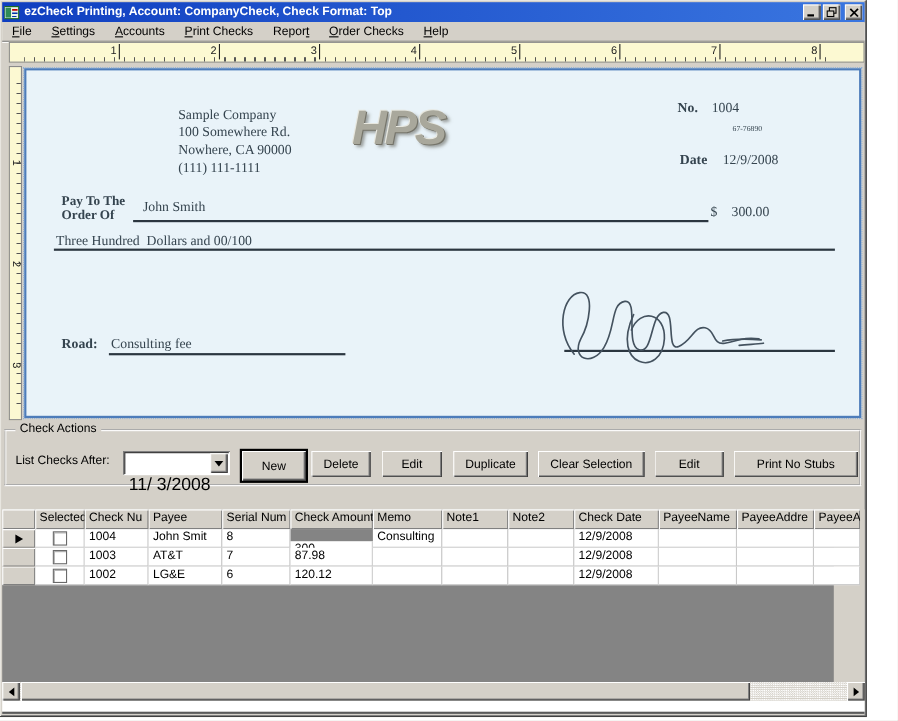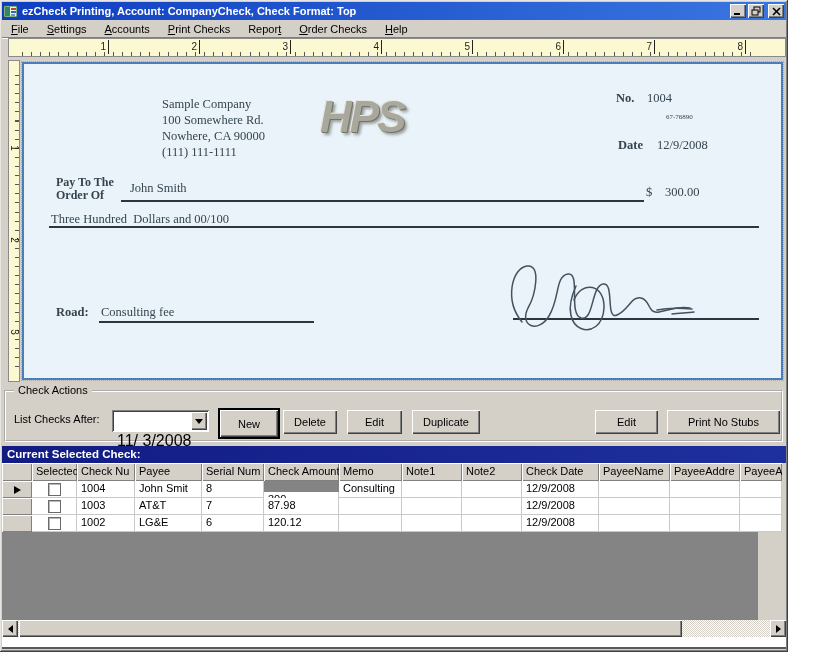--- a/index.html
+++ b/index.html
@@ -195,25 +195,25 @@
     <div id="datecombo">
       <span class="val">11/ 3/2008</span>
       <div id="combo-btn">
         <span class="tri-down"></span>
       </div>
     </div>
     <div class="btn default" style="left:212px;width:58px;">New</div>
     <div class="btn" style="left:277px;width:54px;">Delete</div>
     <div class="btn" style="left:341px;width:55px;">Edit</div>
     <div class="btn" style="left:406px;width:68px;">Duplicate</div>
+    <div class="btn" style="left:483px;width:97px;">Clear Selection</div>
     <div class="btn" style="left:589px;width:63px;">Edit</div>
     <div class="btn" style="left:661px;width:113px;">Print No Stubs</div>
   </div>
 
-  <div id="secbar" class="abs">Current Selected Check:</div>
 
   <div id="gridwrap" class="abs">
     <div id="grid-header">
         <div class="hcell" style="width: 30px;"></div>
         <div class="hcell" style="width: 45px;">Selected</div>
         <div class="hcell" style="width: 58px;">Check Nu</div>
         <div class="hcell" style="width: 67px;">Payee</div>
         <div class="hcell" style="width: 62px;">Serial Num</div>
         <div class="hcell" style="width: 75px;">Check Amount</div>
         <div class="hcell" style="width: 63px;">Memo</div>

